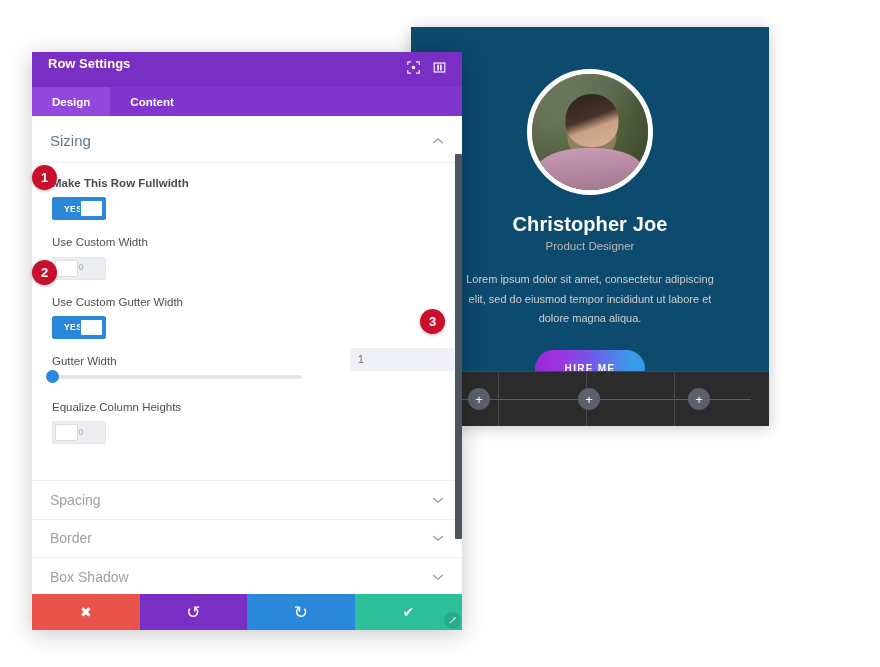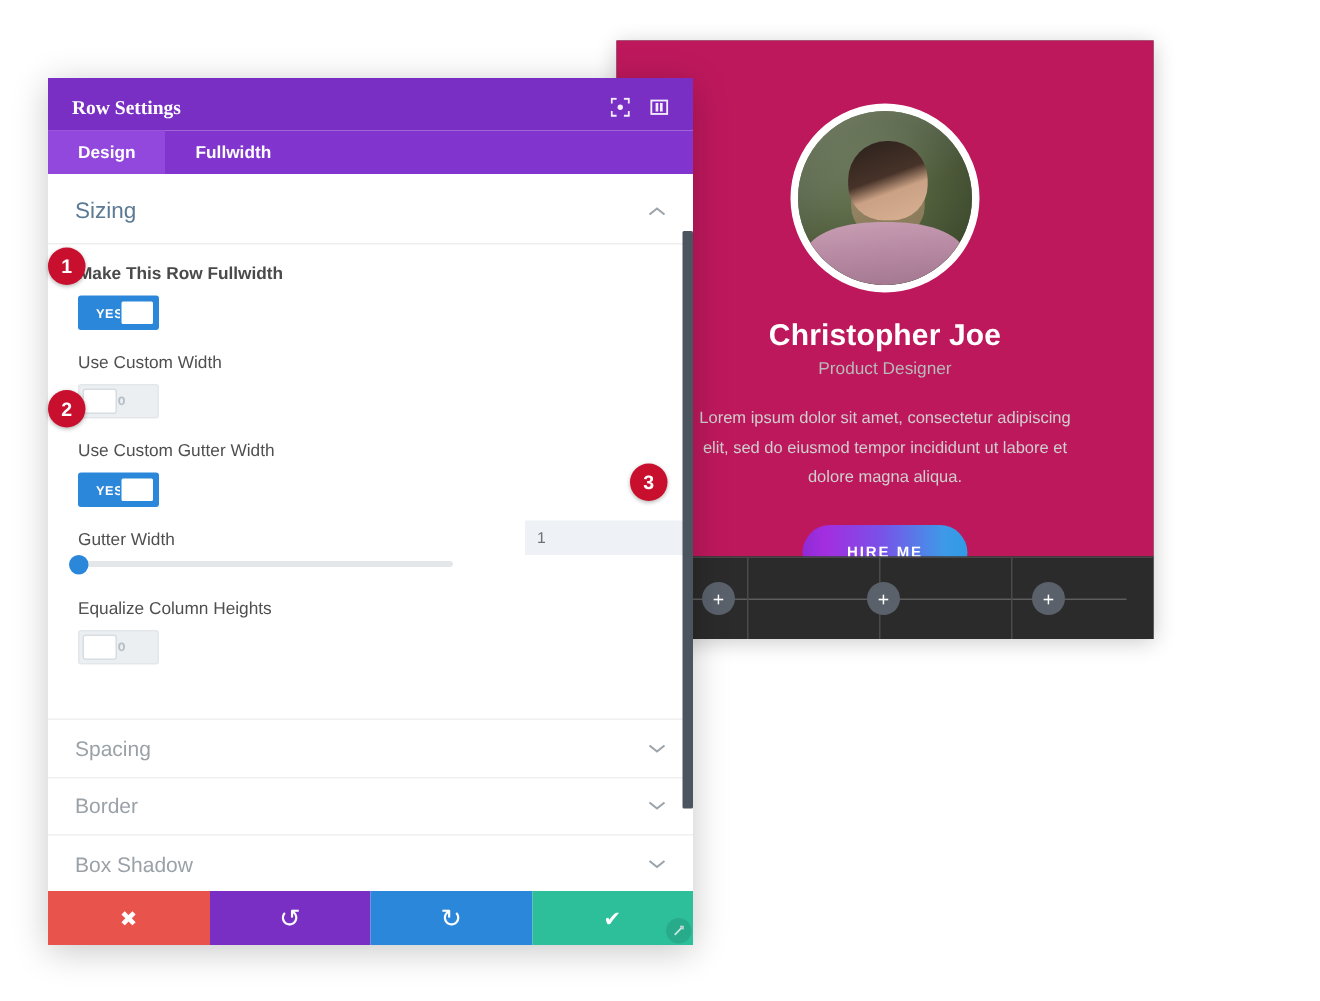--- a/index.html
+++ b/index.html
@@ -22,21 +22,21 @@
     height: 399px;
     background: #333333;
     box-shadow: 0 2px 14px rgba(0,0,0,0.22);
   }
 
   #profile-block {
     position: absolute;
     left: 0; top: 0;
     width: 358px;
     height: 344px;
-    background: #be185d;
+    background: #0c4a6e;
     text-align: center;
   }
 
   #avatar-ring {
     width: 126px; height: 126px;
     margin: 42px auto 0 auto;
     border-radius: 50%;
     border: 5px solid #ffffff;
     overflow: hidden;
     position: relative;
@@ -146,23 +146,22 @@
     background: #ffffff;
     box-shadow: 0 4px 22px rgba(0,0,0,0.22);
     display: flex;
     flex-direction: column;
   }
 
   #modal-titlebar {
     height: 35px;
     background: #7a2fc4;
     display: flex;
-    align-items: center;
+    align-items: flex-start;
     padding: 4px 12px 0 16px;
-    font-family: Liberation Serif, serif;
   }
   #modal-title {
     color: #ffffff;
     font-size: 13px;
     font-weight: bold;
     flex: 1;
   }
   .titlebar-icon {
     width: 22px; height: 22px;
     display: inline-flex;
@@ -432,21 +431,21 @@
       <svg width="13" height="13" viewBox="0 0 16 16">
         <rect x="1.5" y="2.5" width="13" height="11" fill="none" stroke="#ffffff" stroke-width="1.5"></rect>
         <rect x="5" y="4.5" width="2.2" height="7" fill="#ffffff"></rect>
         <rect x="8.6" y="4.5" width="2.2" height="7" fill="#ffffff"></rect>
       </svg>
     </span>
   </div>
 
   <div id="modal-tabs">
     <div class="modal-tab active">Design</div>
-    <div class="modal-tab">Fullwidth</div>
+    <div class="modal-tab">Content</div>
   </div>
 
   <div id="modal-body">
 
     <div id="section-sizing-header">
       <span id="section-sizing-title">Sizing</span>
       <span class="chev">
         <svg width="12" height="8" viewBox="0 0 12 8" fill="none" stroke="#9aa4ab" stroke-width="1.4">
           <path d="M1 6l5-4 5 4"></path>
         </svg>

